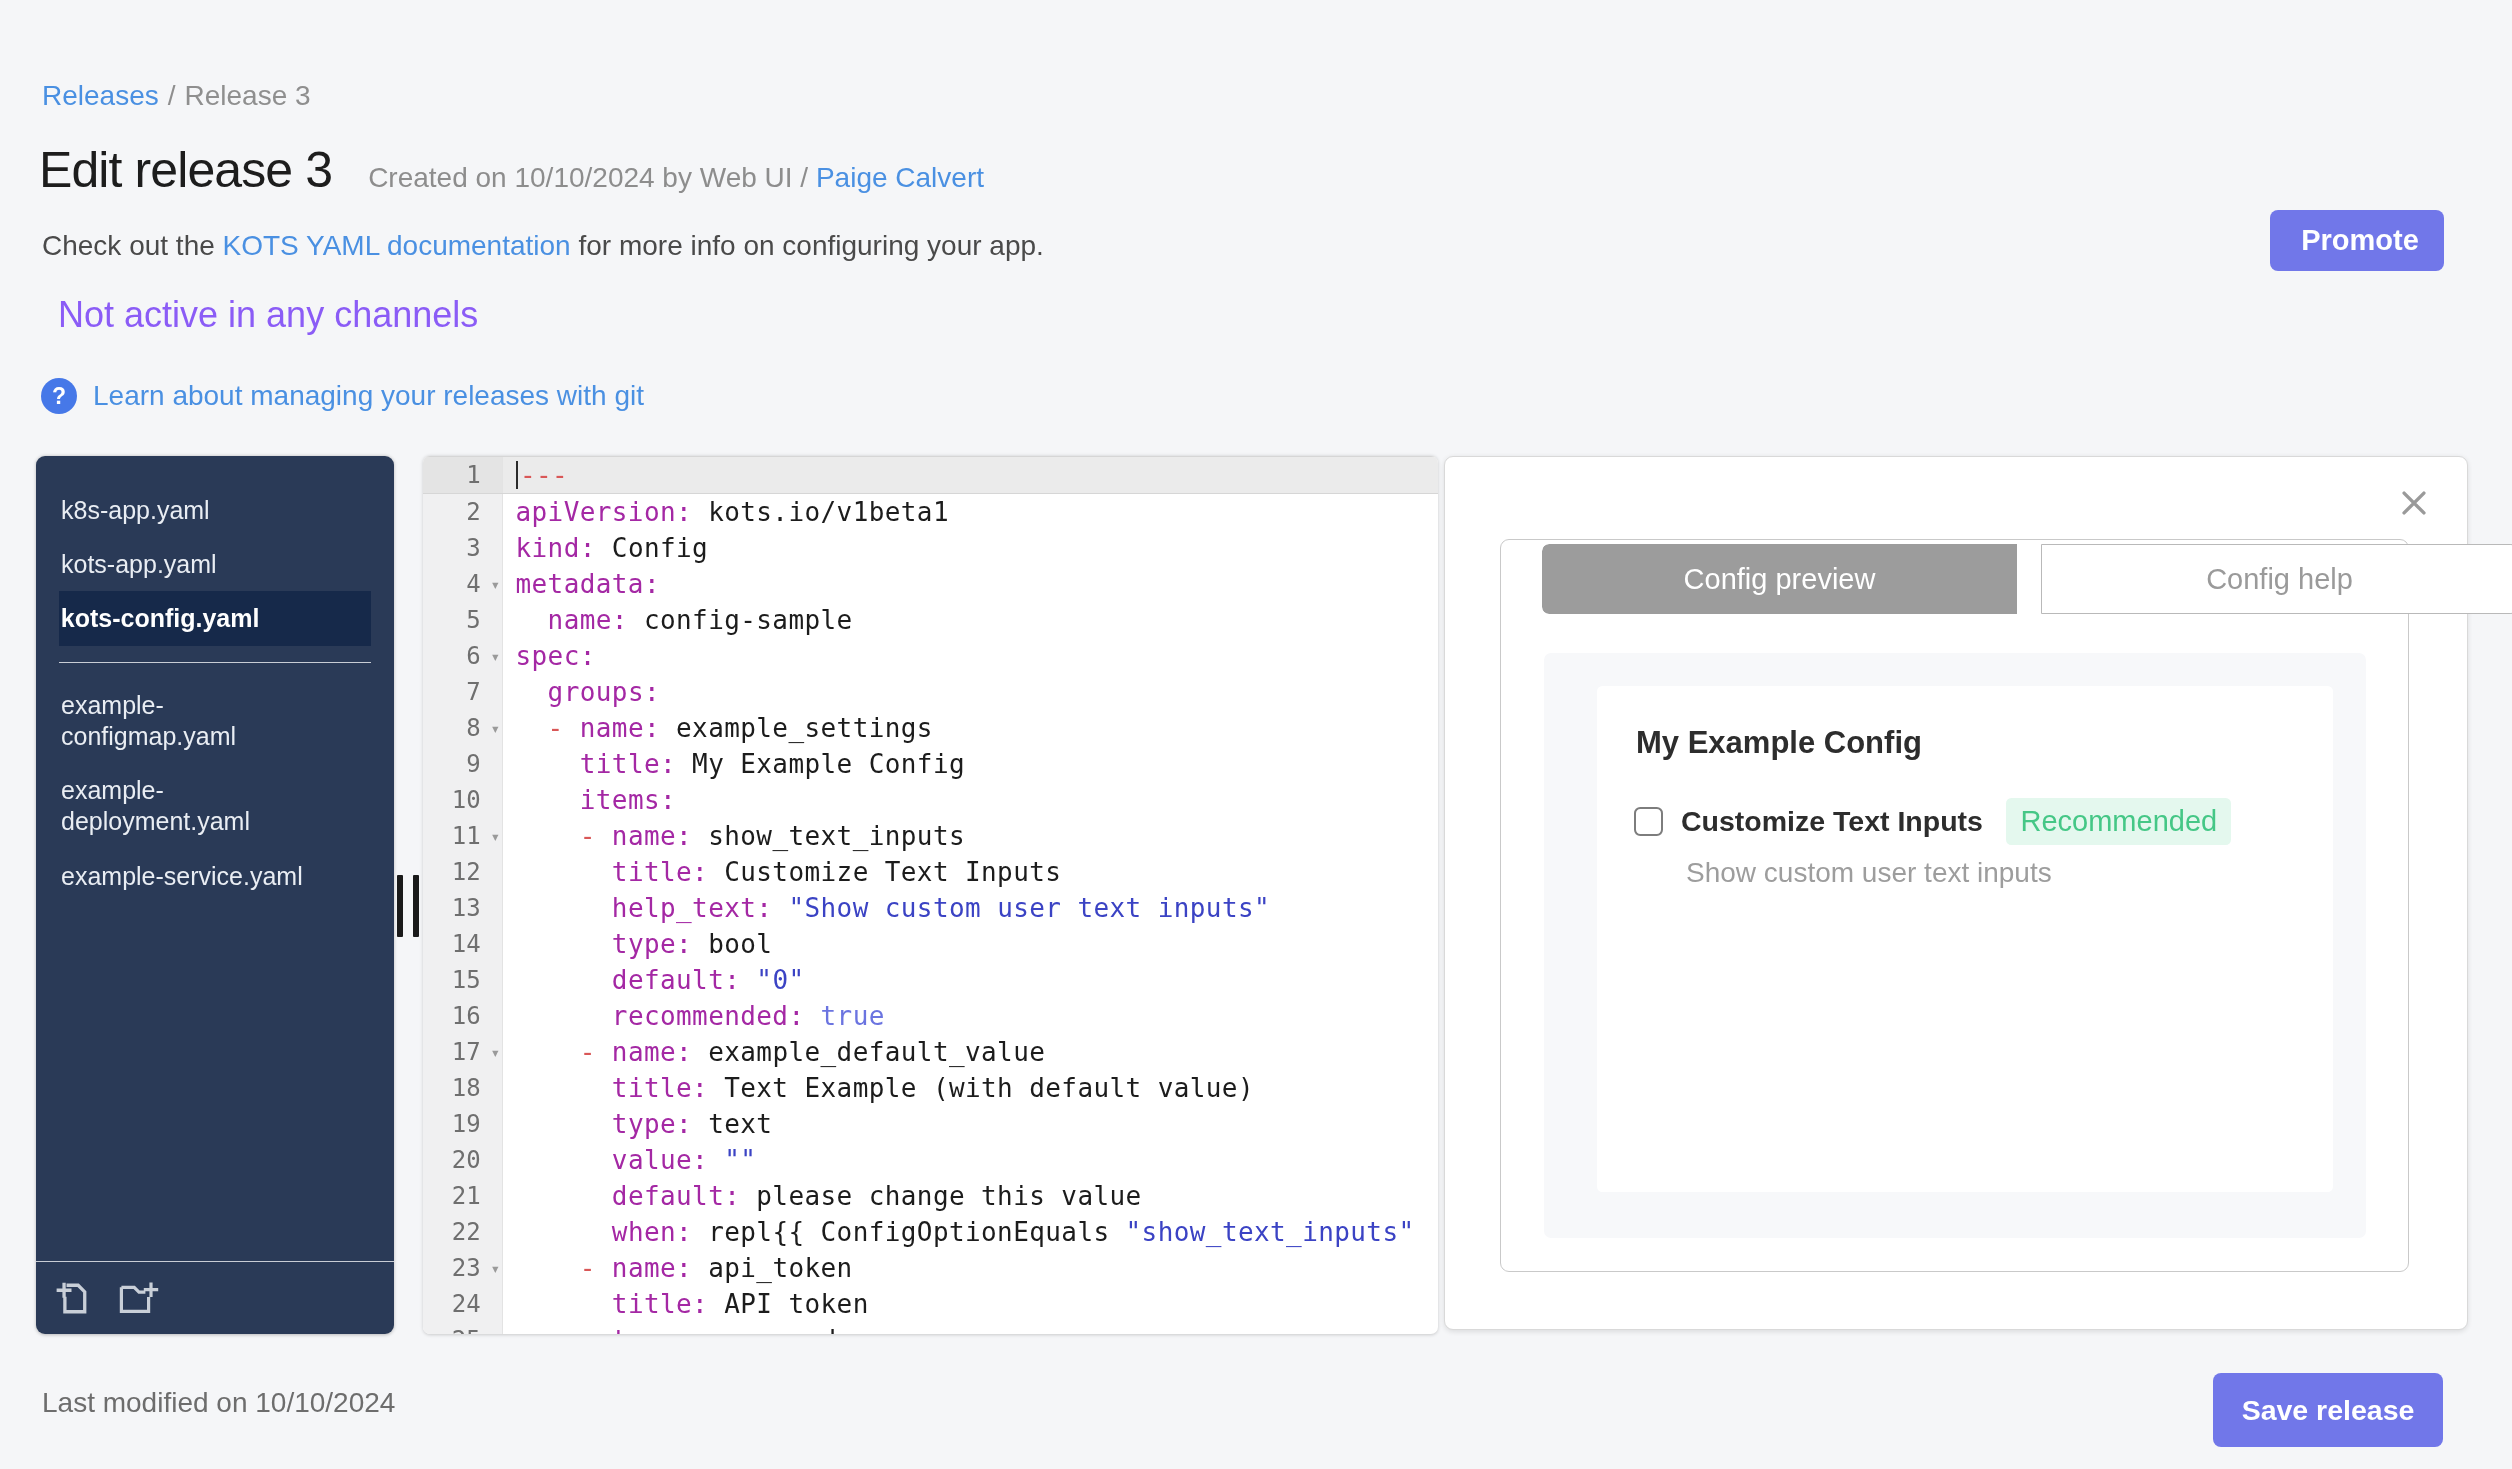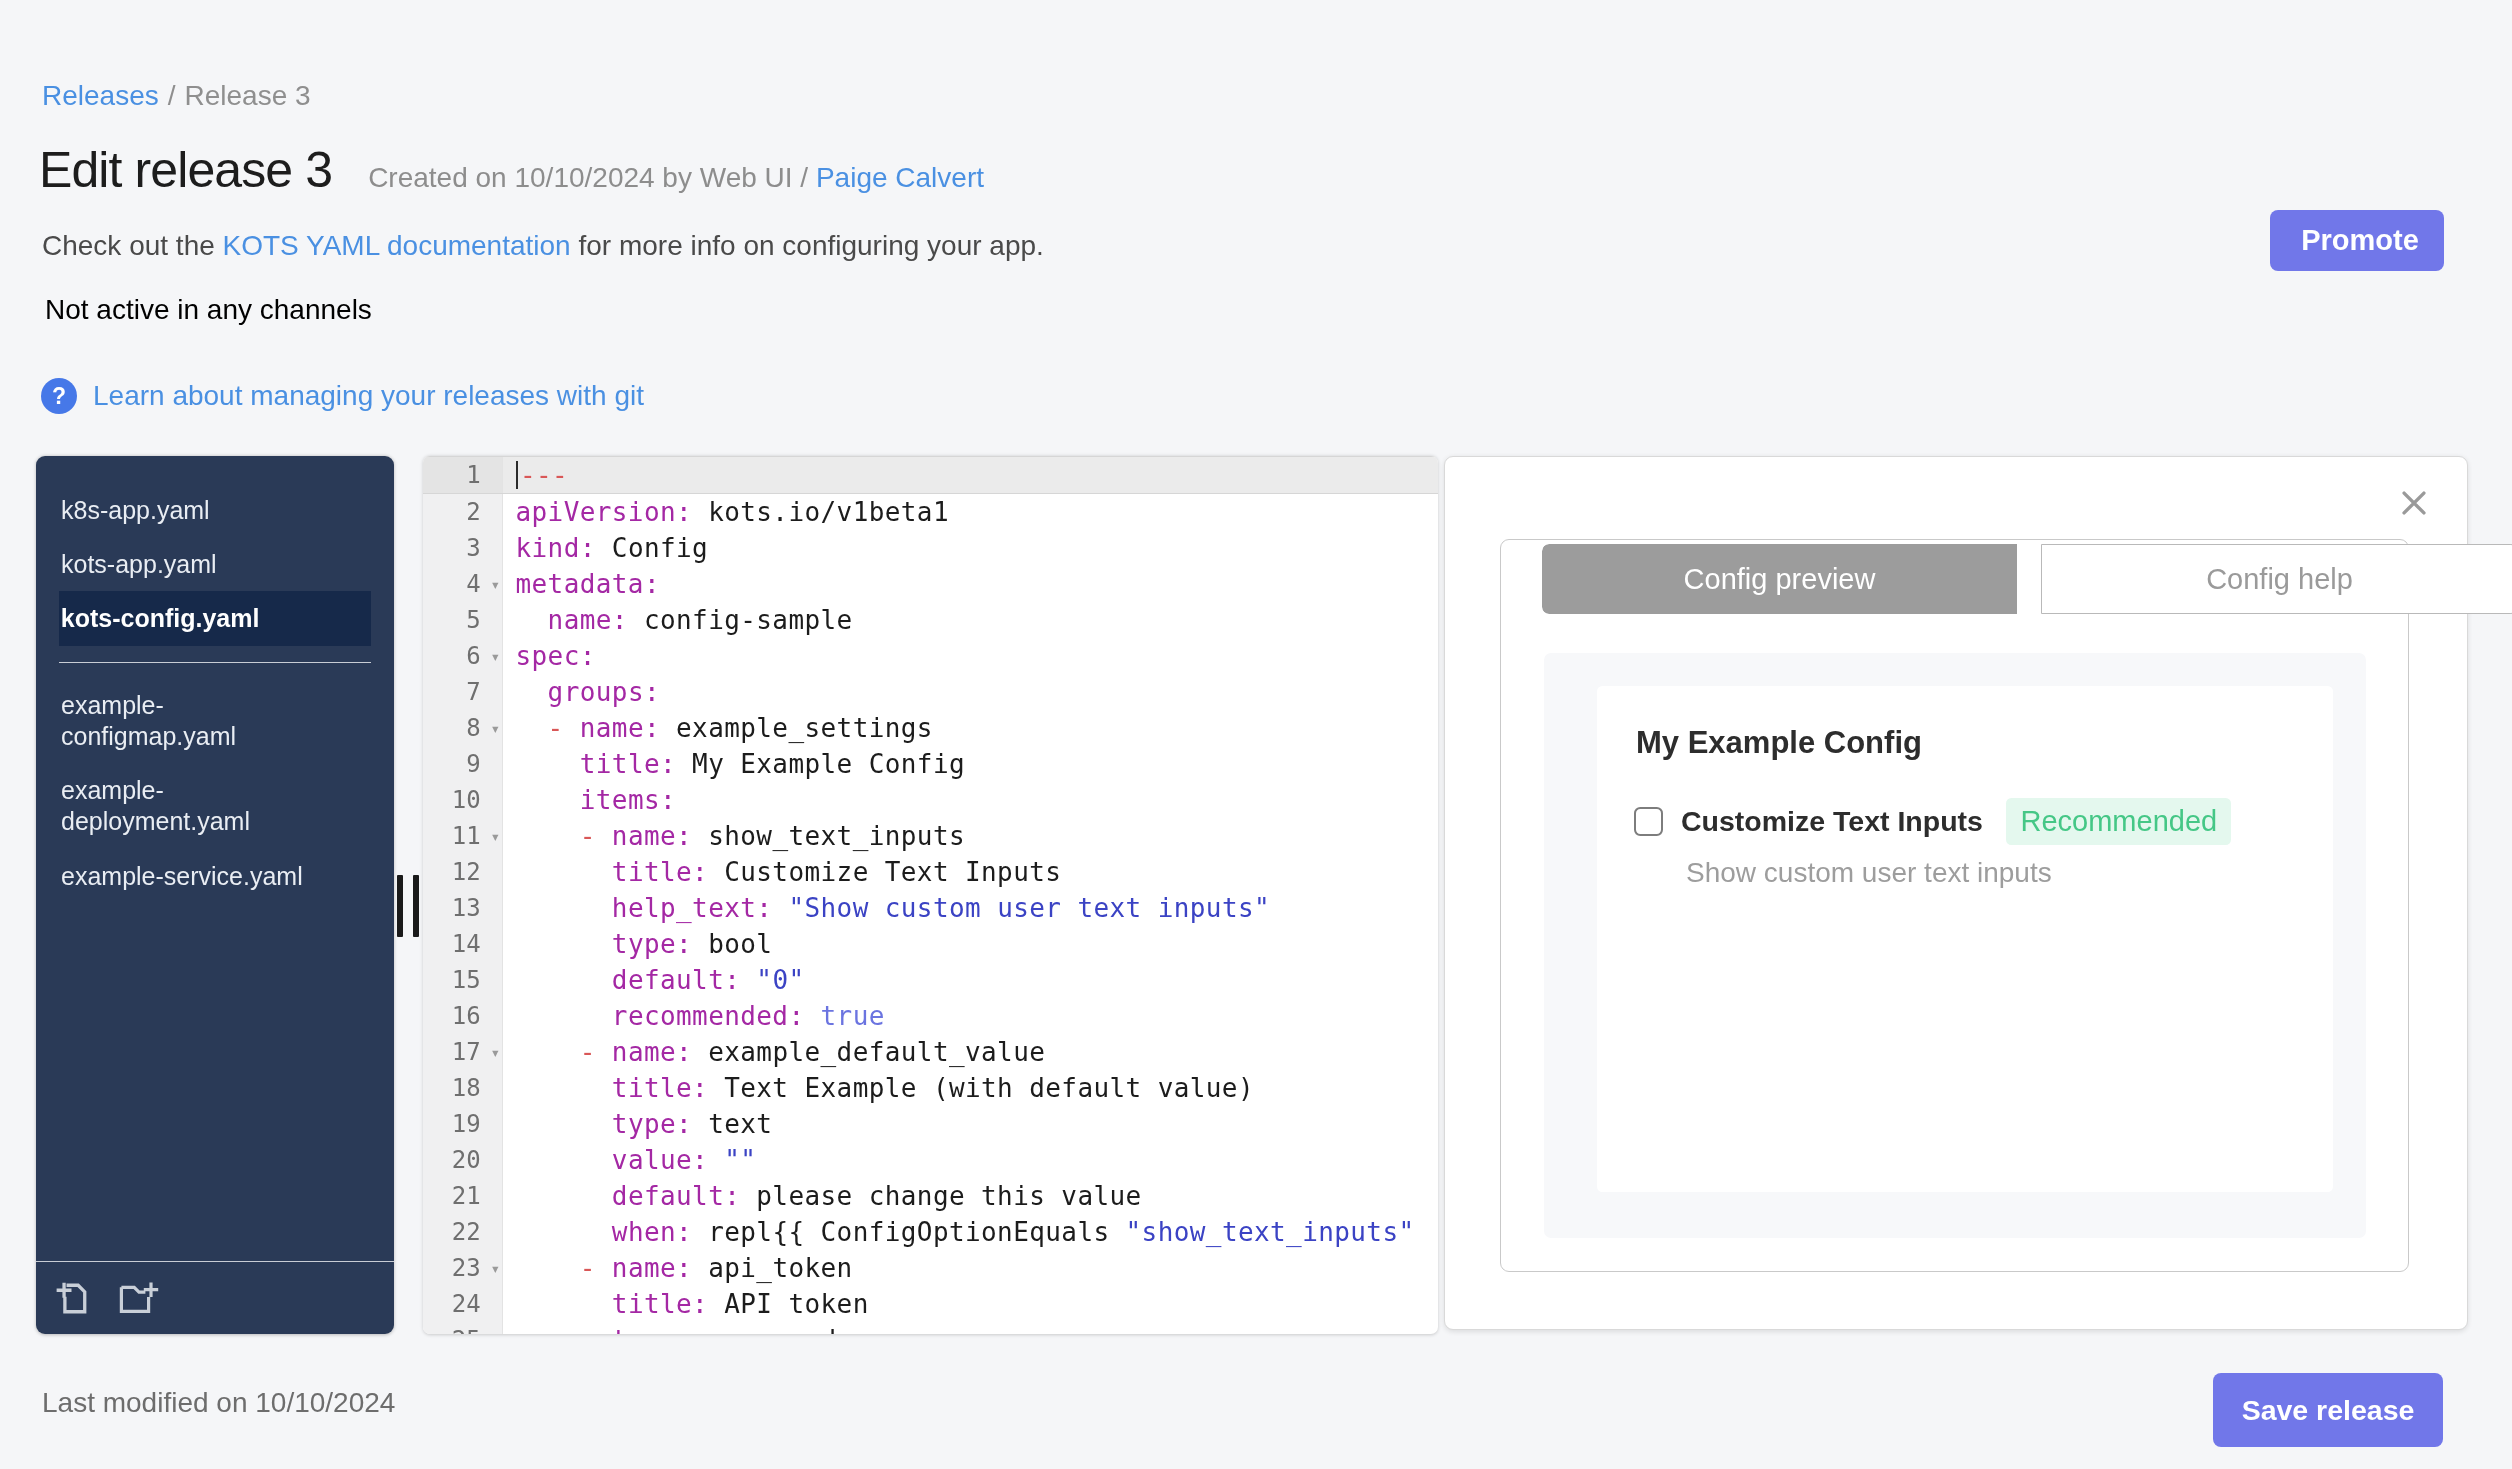--- a/index.html
+++ b/index.html
@@ -12,21 +12,21 @@
   .crumb-sep{color:#8f8f8f;margin:0 9px;}
   .crumb-current{color:#8f8f8f;}
 
   .title-row{position:absolute;left:39px;top:141px;display:flex;align-items:baseline;gap:36px;}
   .page-title{font-size:50px;font-weight:normal;color:#1d1d1d;letter-spacing:-0.9px;margin:0;}
   .created{font-size:28px;color:#8d8d8d;}
   .created a{color:#4a90e2;text-decoration:none;}
 
   .info-line{position:absolute;left:42px;top:230px;font-size:28px;color:#4a4a4a;}
   .info-line a{color:#4a90e2;text-decoration:none;}
-  .status-line{position:absolute;left:45px;top:294px;font-size:28px;color:#000000;}
+  .status-line{position:absolute;left:58px;top:294px;font-size:36px;color:#8b5cf6;}
 
   .git-row{position:absolute;left:41px;top:378px;display:flex;align-items:center;gap:16px;}
   .q-icon{width:36px;height:36px;border-radius:50%;background:#4678e8;color:#fff;
           font-size:23px;font-weight:bold;display:flex;align-items:center;justify-content:center;}
   .git-link{font-size:28px;color:#4a90e2;text-decoration:none;cursor:pointer;}
 
   .btn{background:#7177e9;color:#fff;font-weight:bold;border:none;border-radius:8px;
        display:flex;align-items:center;justify-content:center;cursor:pointer;}
   .promote-btn{position:absolute;left:2270px;top:210px;width:174px;height:61px;font-size:29px;padding-left:12px;}
   .save-btn{position:absolute;left:2213px;top:1373px;width:230px;height:74px;font-size:28.5px;}

